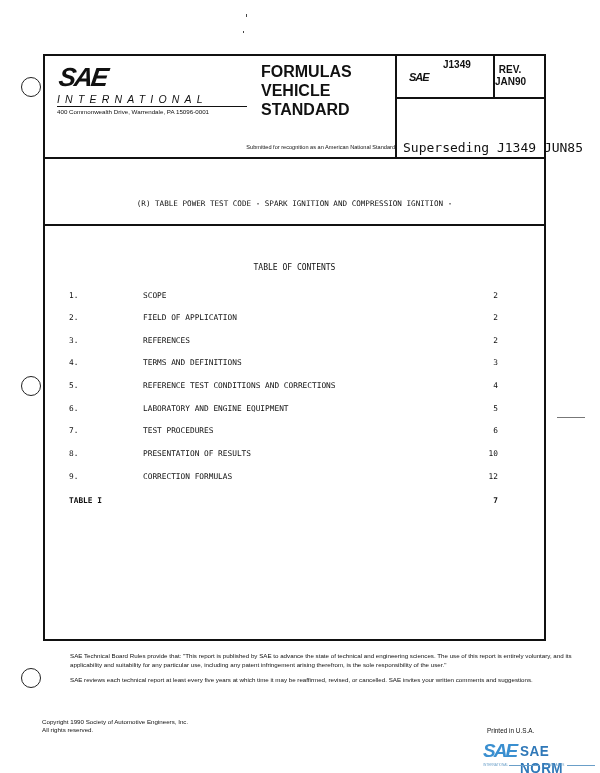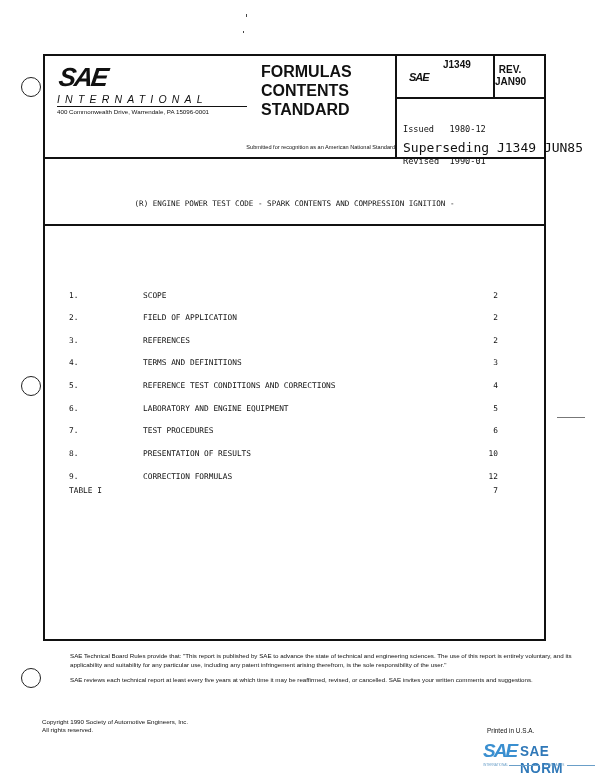--- a/index.html
+++ b/index.html
@@ -58,51 +58,48 @@
 
   <div class="hdr">
     <div class="logo-cell">
       <div class="sae-big">SAE</div>
       <div class="intl">INTERNATIONAL</div>
       <div class="addr">400 Commonwealth Drive, Warrendale, PA 15096-0001</div>
     </div>
 
     <div class="sv-title">
       <div>FORMULAS</div>
-      <div>CONTENTS</div>
+      <div>VEHICLE</div>
       <div>STANDARD</div>
     </div>
 
     <div class="submitted">Submitted for recognition as an American National Standard</div>
 
     <div class="vdiv"></div>
 
     <div class="jcell">
       <span class="sae-sm">SAE</span>
       <span class="jnum">J1349</span>
       <div class="rdiv"></div>
       <div class="rev">
         <div>REV.</div>
         <div>JAN90</div>
       </div>
     </div>
 
-    <div class="issued mono">
-      <div>Issued   1980-12</div>
-      <div>Revised  1990-01</div>
-    </div>
     <div class="supers mono">Superseding J1349 JUN85</div>
   </div>
 
   <div class="titlebox">
     <div class="t mono">
-      <div>(R) ENGINE POWER TEST CODE - SPARK CONTENTS AND COMPRESSION IGNITION -</div>
+      <div>(R) TABLE POWER TEST CODE - SPARK IGNITION AND COMPRESSION IGNITION -</div>
     </div>
   </div>
 
+  <div class="toc-title mono">TABLE OF CONTENTS</div>
 
   <div id="toc-rows">
       <div class="toc-row mono" style="top: 235px;">
         <span class="n">1.</span>
         <span class="d"></span>
         <span class="l"><span class="lab-bg">SCOPE</span></span>
         <span class="p">2</span>
       </div>
       <div class="toc-row mono" style="top: 257px;">
         <span class="n">2.</span>
@@ -145,21 +142,21 @@
         <span class="d"></span>
         <span class="l"><span class="lab-bg">PRESENTATION OF RESULTS</span></span>
         <span class="p">10</span>
       </div>
       <div class="toc-row mono" style="top: 416px;">
         <span class="n">9.</span>
         <span class="d"></span>
         <span class="l"><span class="lab-bg">CORRECTION FORMULAS</span></span>
         <span class="p">12</span>
       </div>
-      <div class="toc-row mono" style="top: 430px;">
+      <div class="toc-row mono" style="top: 440px; font-weight: bold;">
         <span class="n">TABLE I</span>
         <span class="d"></span>
         <span class="l"></span>
         <span class="p">7</span>
       </div>
     </div>
 </div>
 
 <div class="rules">
   <p>SAE Technical Board Rules provide that: "This report is published by SAE to advance the state of technical and engineering sciences. The use of this report is entirely voluntary, and its applicability and suitability for any particular use, including any patent infringement arising therefrom, is the sole responsibility of the user."</p>

